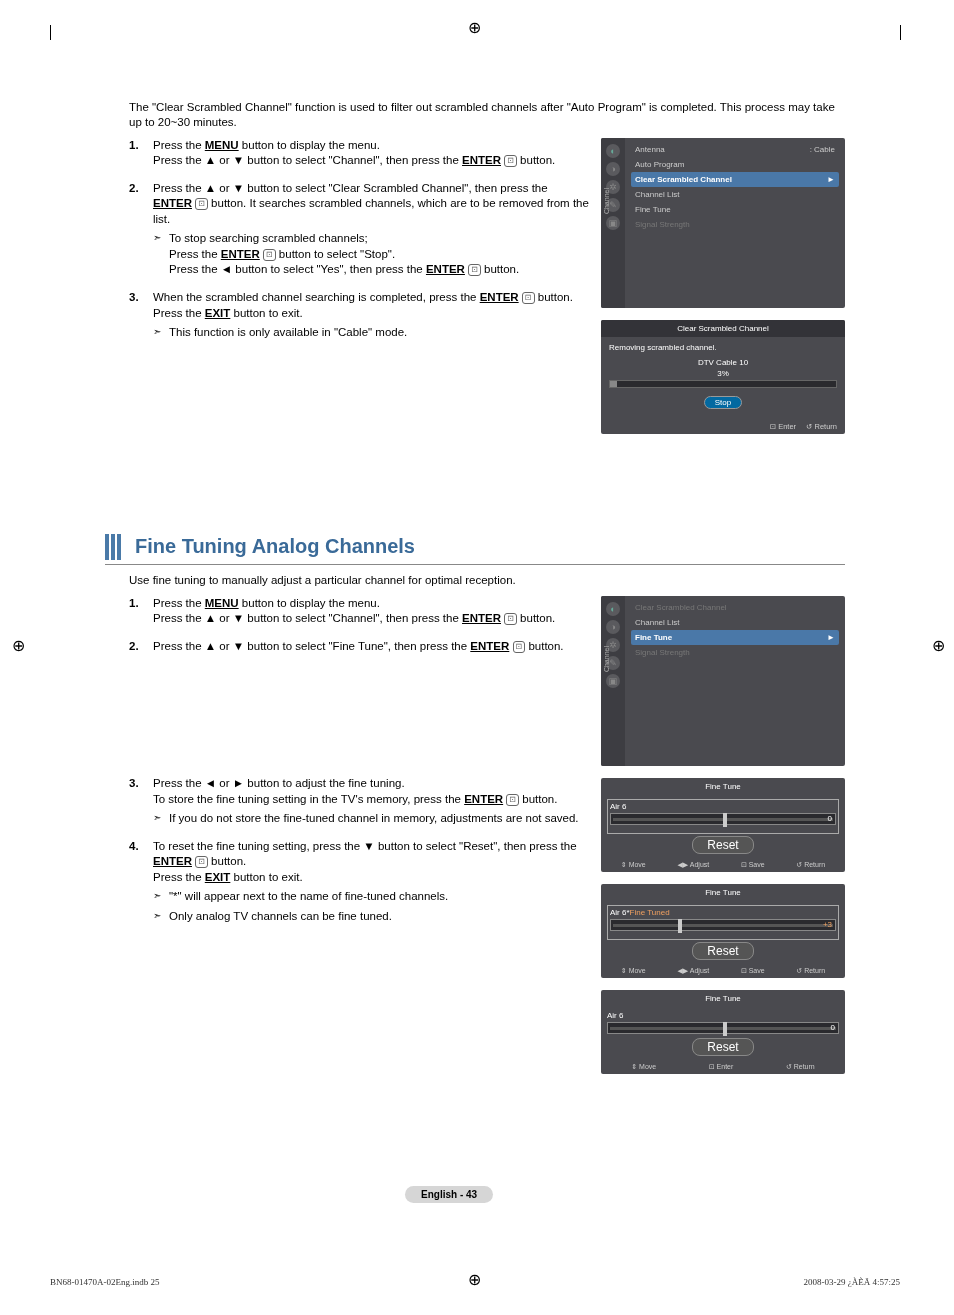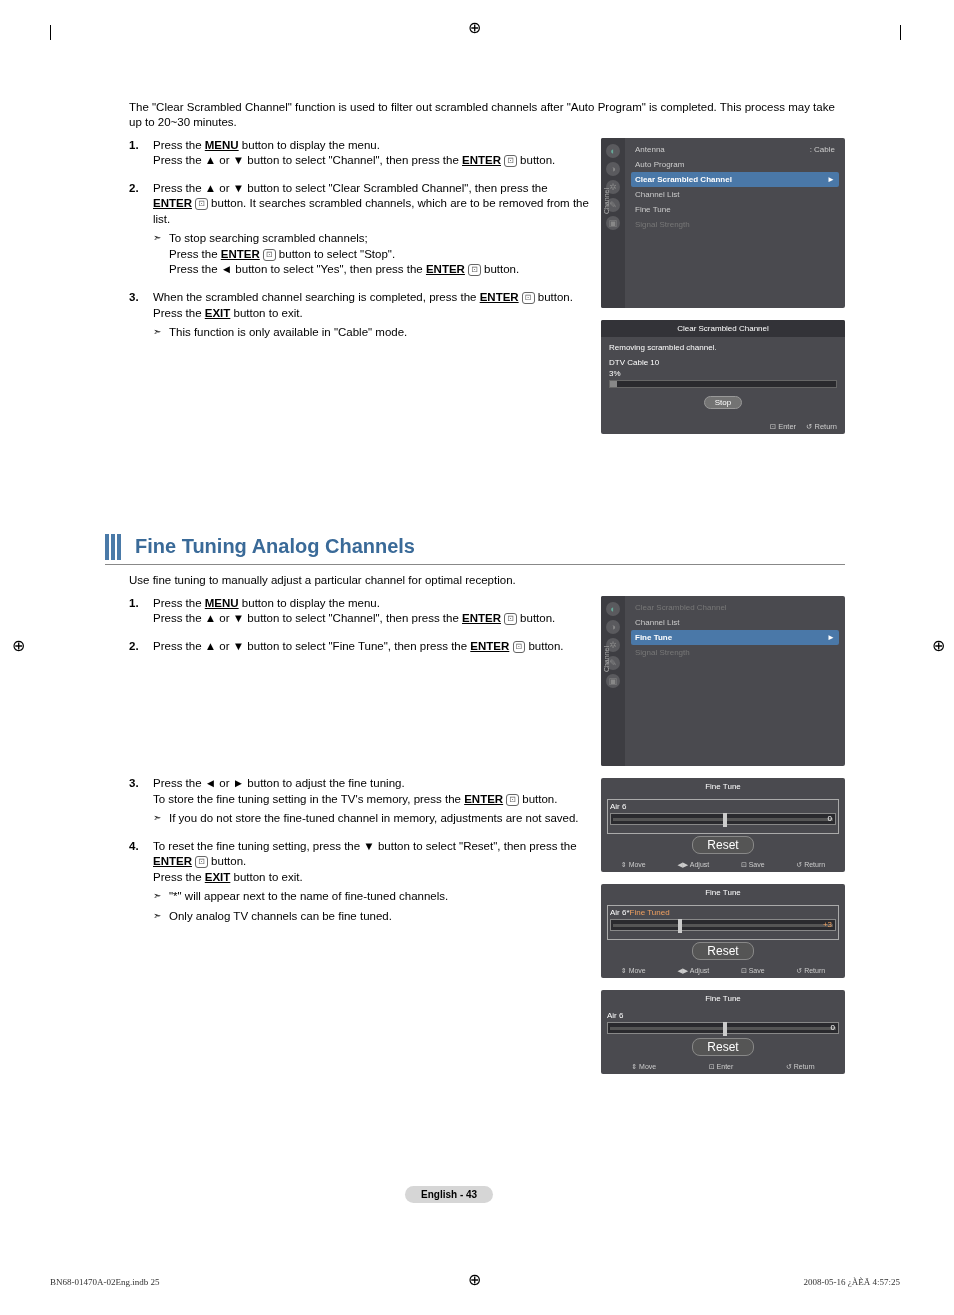--- a/index.html
+++ b/index.html
@@ -37,24 +37,24 @@
   .osd-listcol { flex: 1; padding: 4px 6px; }
   .osd-listrow { padding: 3px 4px; color: #ccc; display: flex; justify-content: space-between; align-items: center; }
   .osd-listrow.sel { background: #4a78a8; color: #fff; font-weight: bold; border-radius: 2px; }
   .osd-listrow.dim { color: #777; }
   .osd-arrow { color: #fff; font-size: 8px; }
 
   .osd-scan { position: relative; color: #fff; }
   .osd-scan-title { background: #333338; padding: 4px; text-align: center; font-size: 8px; }
   .osd-scan-body { padding: 6px 8px 10px; }
   .osd-scan-msg { font-size: 8px; margin-bottom: 6px; }
-  .osd-scan-row { display: flex; justify-content: flex-start; gap: 6px; font-size: 8px; margin-bottom: 2px; }
+  .osd-scan-row { display: flex; justify-content: center; gap: 6px; font-size: 8px; margin-bottom: 2px; }
   .osd-bar { height: 8px; background: #2a2a2e; border: 1px solid #666; position: relative; }
   .osd-bar-fill { position: absolute; left: 0; top: 0; bottom: 0; background: #888; }
-  .osd-btn { background: #737373; border: 1px solid #999; border-radius: 8px; padding: 1px 10px; font-size: 8px; display: inline-block; margin: 8px auto 0; }
+  .osd-btn { background: #0369a1; border: 1px solid #999; border-radius: 8px; padding: 1px 10px; font-size: 8px; display: inline-block; margin: 8px auto 0; }
   .osd-scan-footer { display: flex; justify-content: flex-end; gap: 10px; padding: 3px 8px; font-size: 7.5px; color: #ccc; }
   .osd-scan-footer span::before { margin-right: 2px; }
 
   .osd-finetune { position: relative; }
   .osd-ft-title { text-align: center; padding: 4px; font-size: 8px; }
   .osd-ft-body { padding: 4px 6px 2px; }
   .osd-ft-row { display: flex; justify-content: flex-start; font-size: 8px; margin-bottom: 2px; }
   .osd-ft-slider { height: 12px; background: #2a2a2e; border: 1px solid #888; position: relative; margin-bottom: 6px; }
   .osd-ft-slider-inner { position: absolute; left: 2px; right: 2px; top: 4px; height: 3px; background: #555; }
   .osd-ft-handle { position: absolute; top: -1px; width: 4px; height: 14px; background: #ccc; }
@@ -315,14 +315,14 @@
         </div>
     </div>
   </div>
 
 </div>
 
 <div class="page-num-pill">English - 43</div>
 
 <div class="footer">
   <span>BN68-01470A-02Eng.indb   25</span>
-  <span>2008-05-16   ¿ÀÈÄ 4:57:25</span>
+  <span>2008-03-29   ¿ÀÈÄ 4:57:25</span>
 </div>
 
 </body></html>

